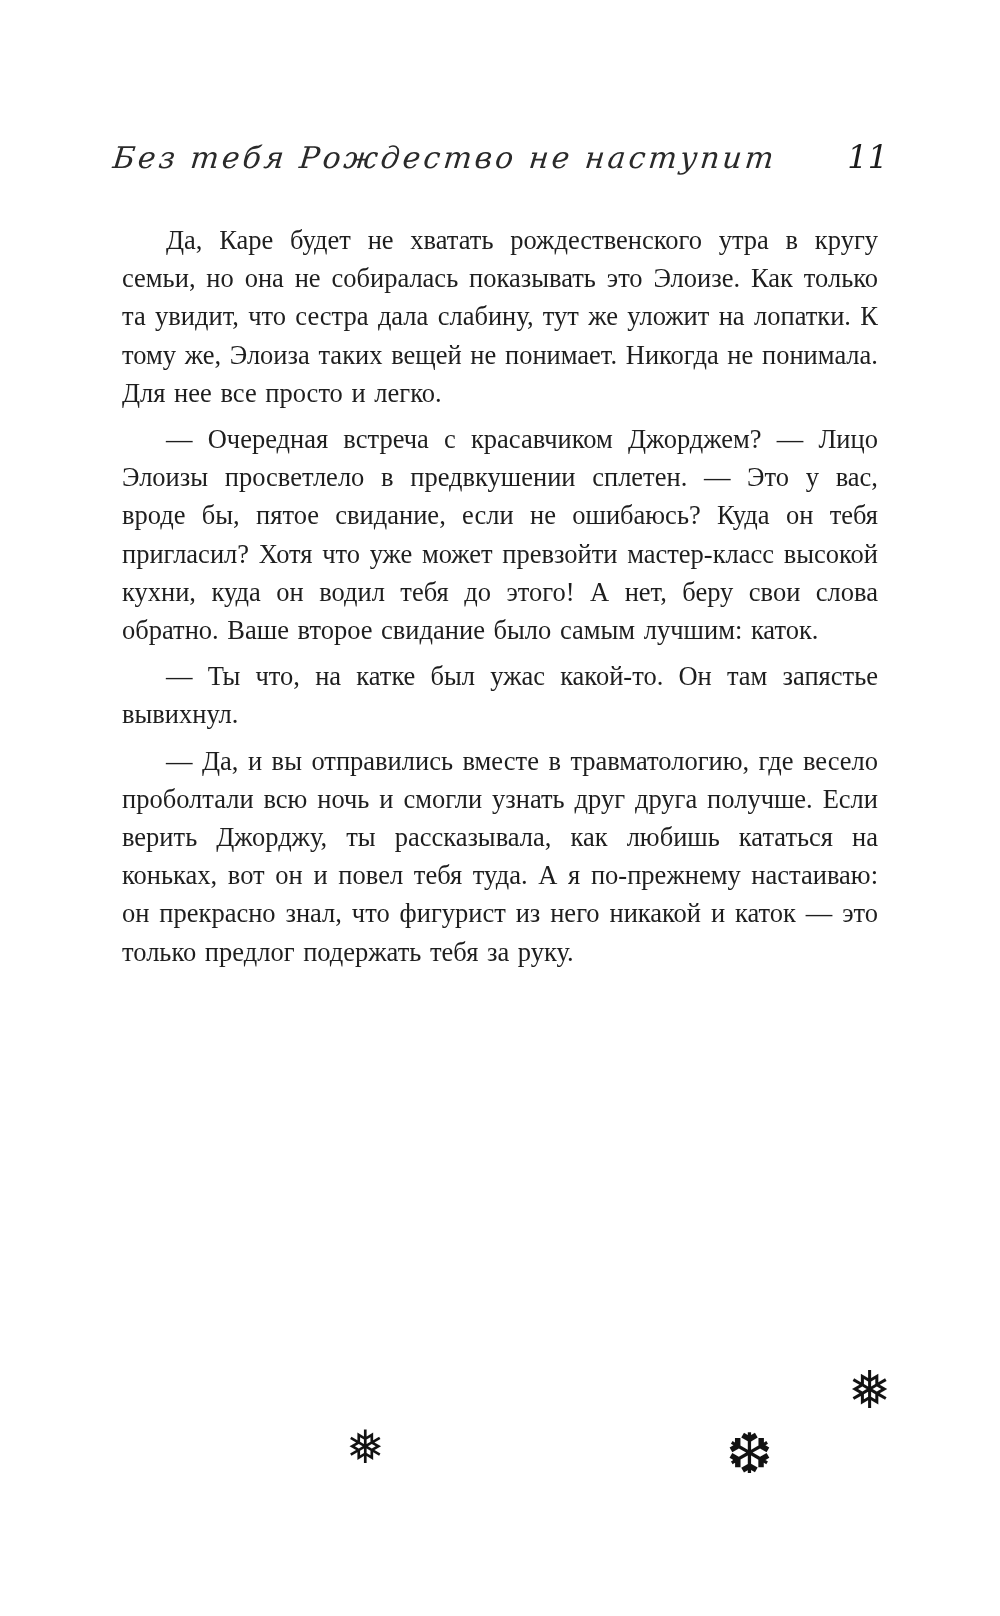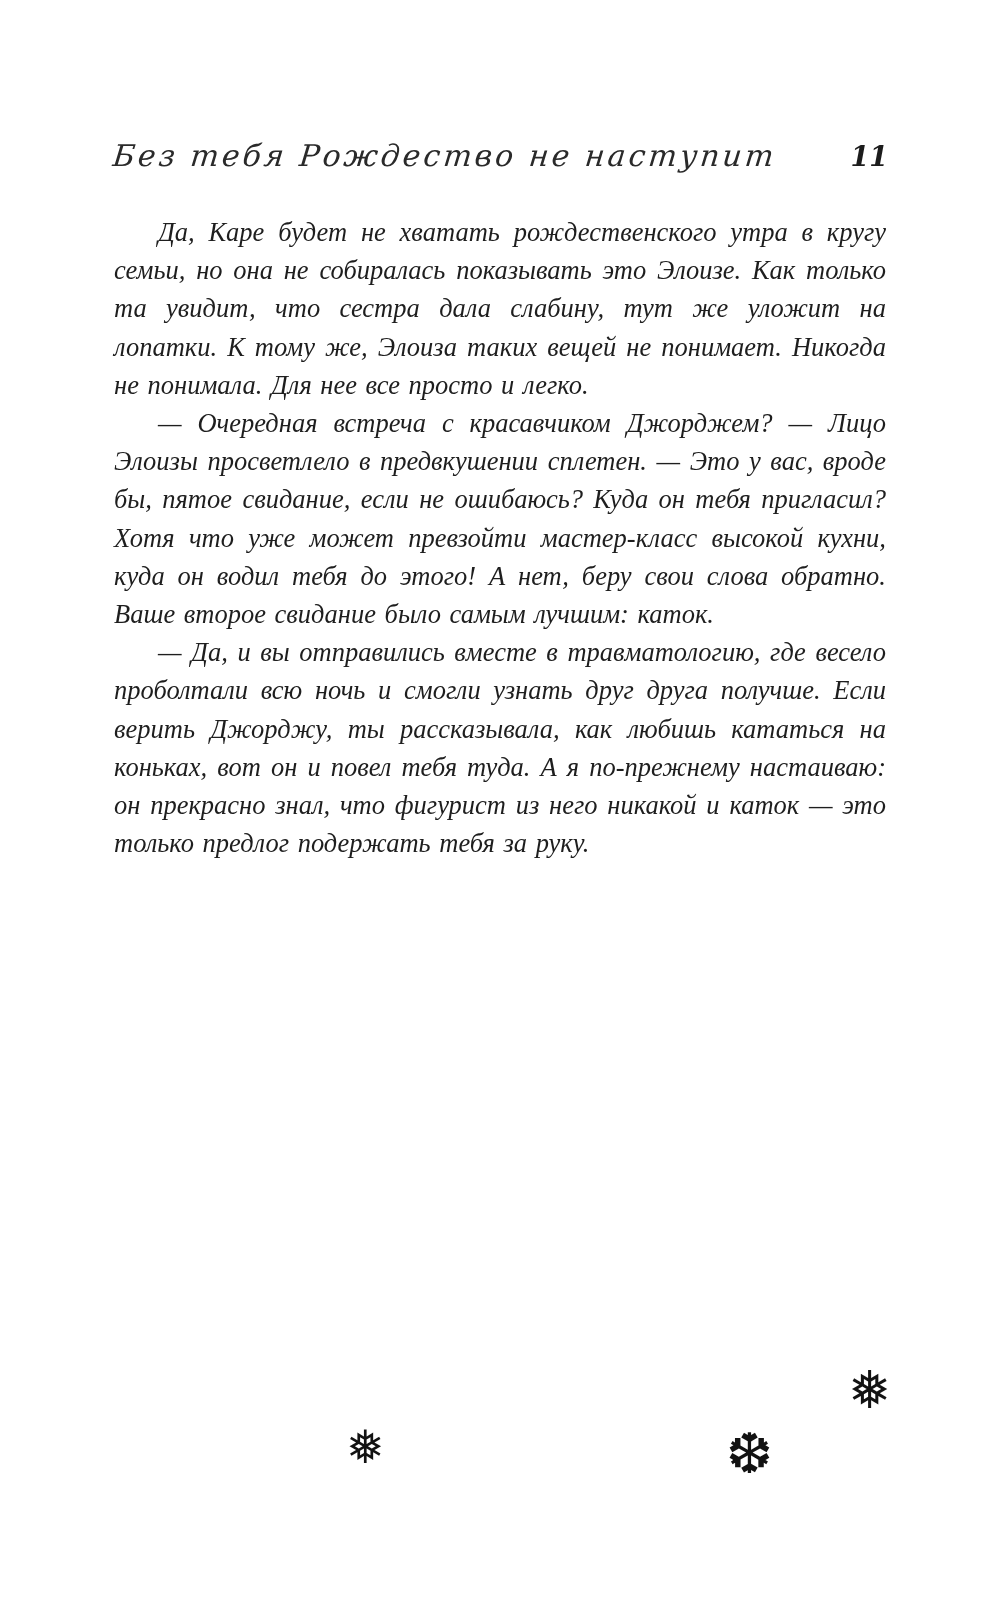--- a/index.html
+++ b/index.html
@@ -30,40 +30,39 @@
     font-style: italic;
     font-size: 30px;
     letter-spacing: 3px;
     color: #2a2a2a;
     transform: skewX(-6deg);
     white-space: nowrap;
   }
   .page-number {
     font-family: "DejaVu Serif", "Liberation Serif", serif;
     font-style: italic;
-    font-weight: bold;
-    font-size: 27px;
+    font-weight: normal;
+    font-size: 32px;
     color: #1c1c1c;
   }
   .body-text {
     position: absolute;
     top: 213px;
     left: 114px;
     width: 772px;
     font-size: 26.5px;
     line-height: 38.2px;
     text-align: justify;
     color: #1e1e1e;
   }
   .body-text p {
-    margin: 0;
+    margin: 8px;
     padding: 0;
     text-indent: 44px;
     word-spacing: 2px;
-    font-style: italic;
   }
   .snowflake {
     position: absolute;
     color: #121212;
     font-family: "DejaVu Sans", sans-serif;
     line-height: 1;
     user-select: none;
   }
   .snowflake-1 {
     left: 346px;
@@ -87,20 +86,21 @@
 <div class="page">
 
   <div class="running-header">
     <span class="running-title">Без тебя Рождество не наступит</span>
     <span class="page-number">11</span>
   </div>
 
   <div class="body-text">
     <p>Да, Каре будет не хватать рождественского утра в кругу семьи, но она не собиралась показывать это Элоизе. Как только та увидит, что сестра дала слабину, тут же уложит на лопатки. К тому же, Элоиза таких вещей не понимает. Никогда не понимала. Для нее все просто и легко.</p>
     <p>— Очередная встреча с красавчиком Джорджем? — Лицо Элоизы просветлело в предвкушении сплетен. — Это у вас, вроде бы, пятое свидание, если не ошибаюсь? Куда он тебя пригласил? Хотя что уже может превзойти мастер-класс высокой кухни, куда он водил тебя до этого! А нет, беру свои слова обратно. Ваше второе свидание было самым лучшим: каток.</p>
+    <p>— Ты что, на катке был ужас какой-то. Он там запястье вывихнул.</p>
     <p>— Да, и вы отправились вместе в травматологию, где весело проболтали всю ночь и смогли узнать друг друга получше. Если верить Джорджу, ты рассказывала, как любишь кататься на коньках, вот он и повел тебя туда. А я по-прежнему настаиваю: он прекрасно знал, что фигурист из него никакой и каток — это только предлог подержать тебя за руку.</p>
   </div>
 
   <span class="snowflake snowflake-1">❅</span>
   <span class="snowflake snowflake-2">❆</span>
   <span class="snowflake snowflake-3">❅</span>
 
 </div>
 
 </body></html>

